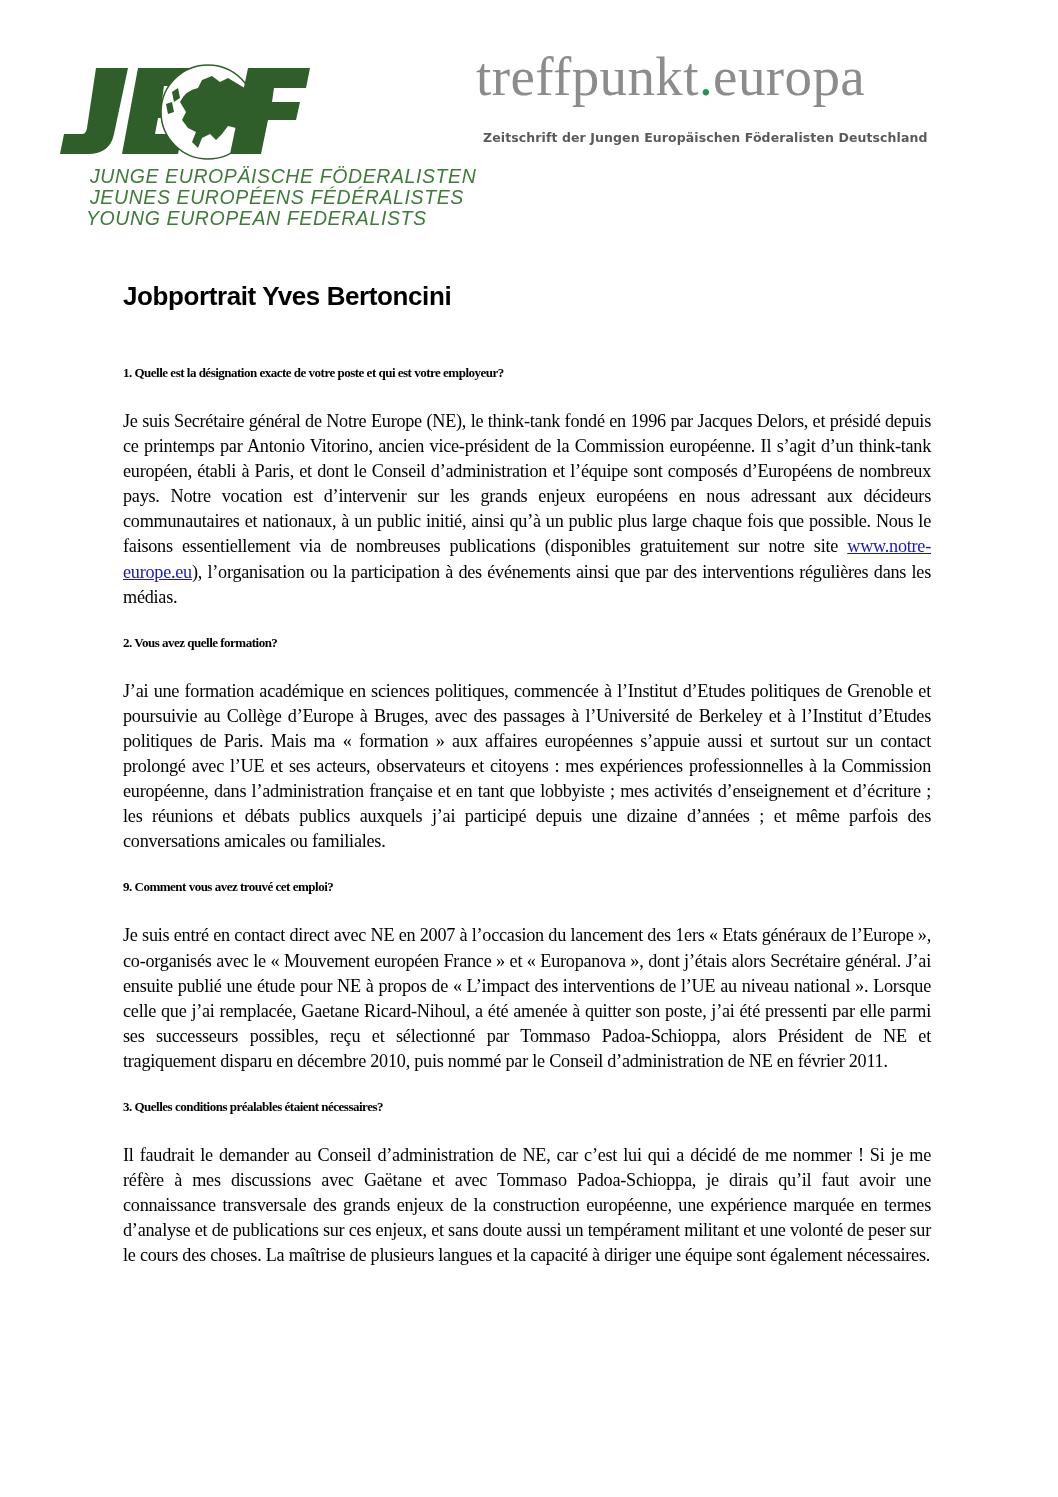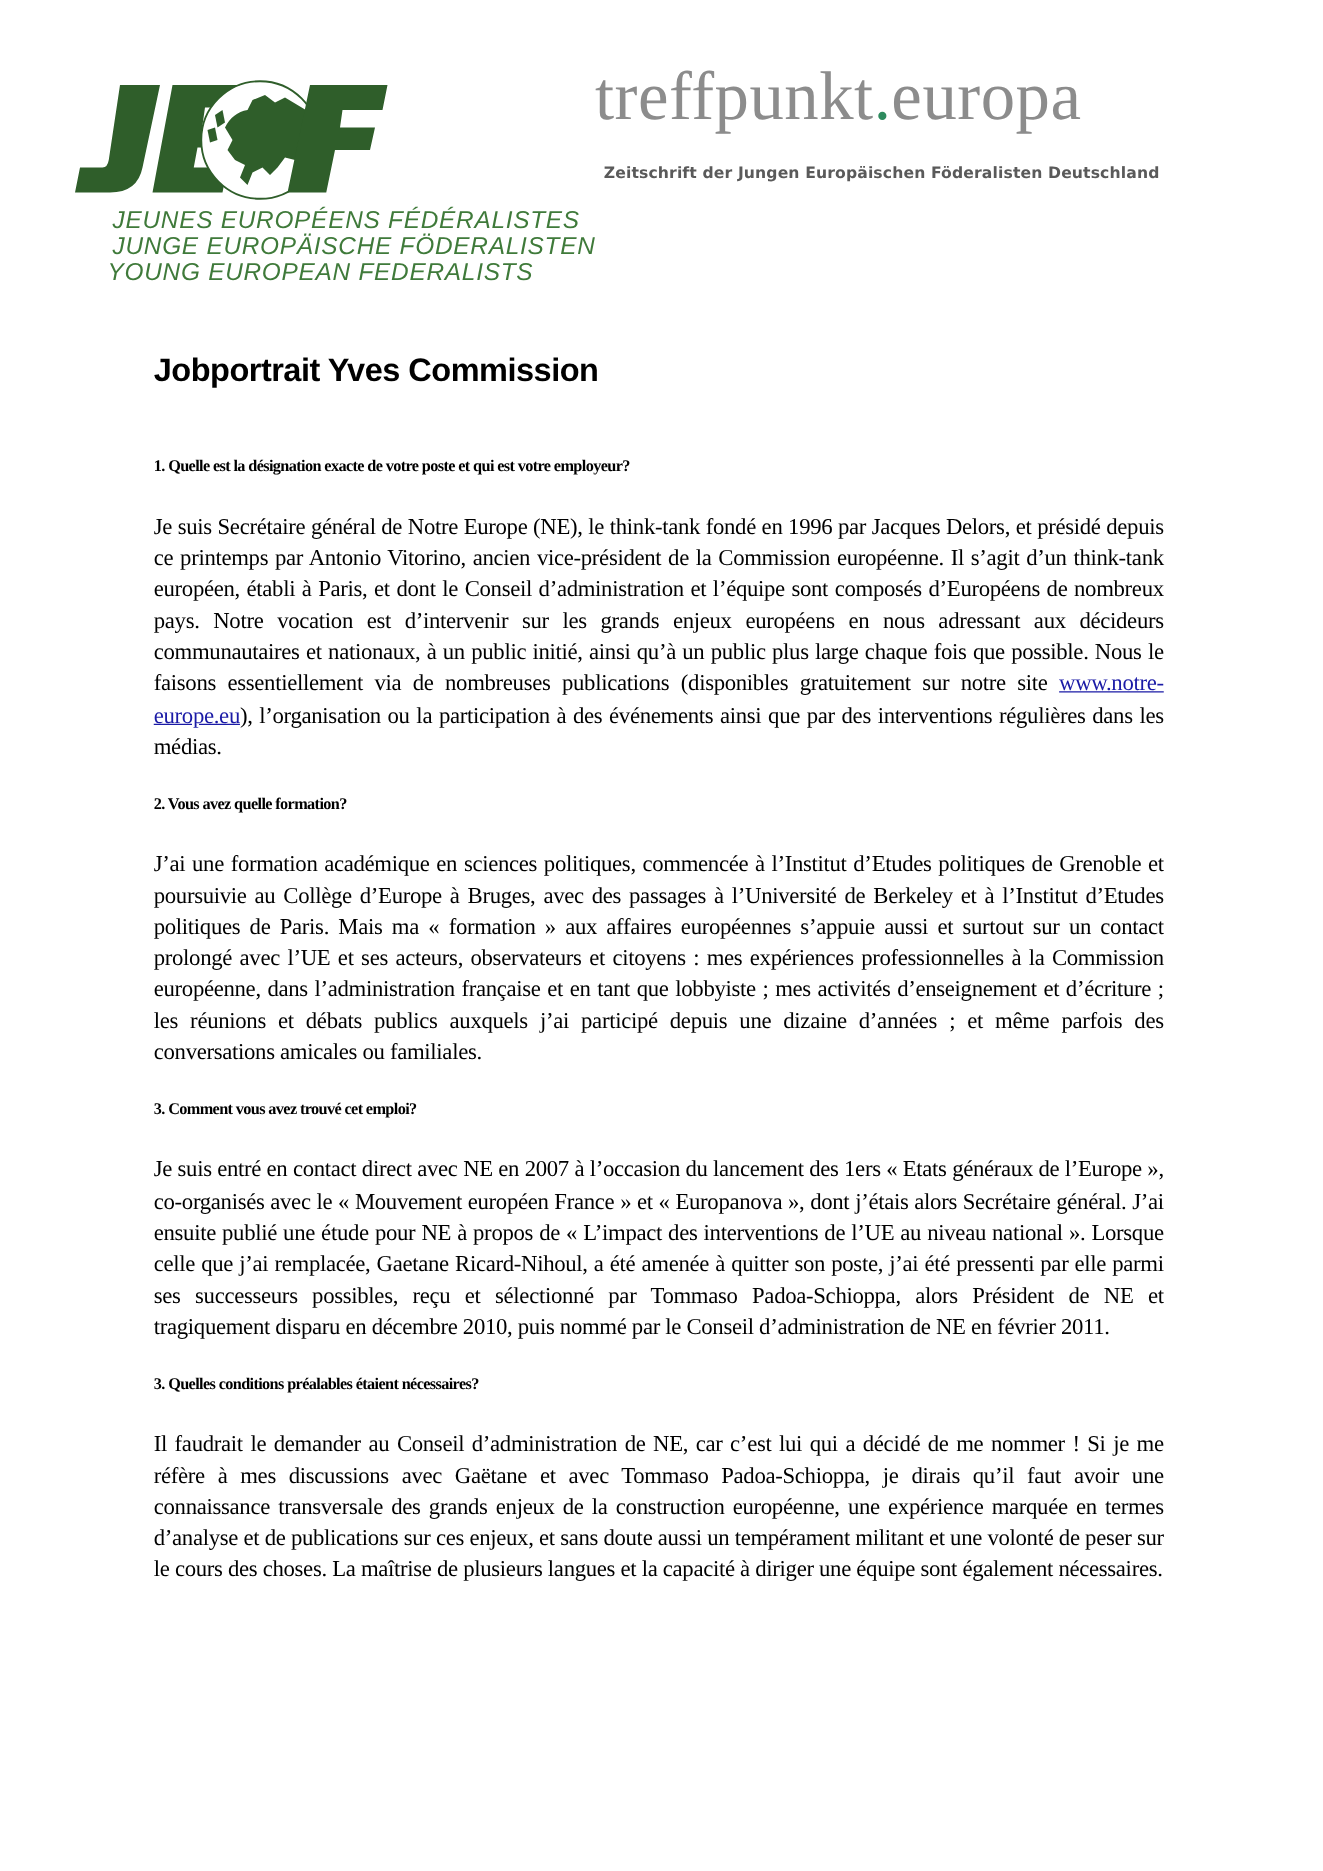--- a/index.html
+++ b/index.html
@@ -124,45 +124,45 @@
     <g>
       <circle cx="156" cy="50" r="47" fill="#ffffff" stroke="#2f5e2a" stroke-width="1.5"></circle>
       <path d="M128 40 Q134 28 146 26 L150 18 L160 14 L168 20 L176 16 L186 22 L196 28 L200 40 L198 54 L190 58 L184 66 L176 64 L170 72 L164 78 L158 72 L150 76 L146 86 L140 80 L144 70 L136 66 L130 58 L134 50 Z" fill="#2f5e2a"></path>
       <path d="M120 30 L126 26 L128 36 L122 40 Z" fill="#2f5e2a"></path>
       <path d="M114 42 L120 40 L122 50 L116 52 Z" fill="#2f5e2a"></path>
     </g>
 
     <path d="M196 6 L258 6 L254 26 L222 26 L220 40 L248 40 L244 58 L216 58 L209 92 L178 92 Z" fill="#2f5e2a"></path>
   </svg>
   <div class="jef-tagline">
+    <div>JUNGE EUROPÄISCHE FÖDERALISTEN</div>
     <div>JEUNES EUROPÉENS FÉDÉRALISTES</div>
-    <div>JUNGE EUROPÄISCHE FÖDERALISTEN</div>
     <div class="l3">YOUNG EUROPEAN FEDERALISTS</div>
   </div>
 </div>
 
 <div class="tp-brand"><span>treffpunkt</span><span class="tp-dot">.</span><span>europa</span></div>
 <div class="tp-sub">Zeitschrift der Jungen Europäischen Föderalisten Deutschland</div>
 
-<h1 class="doc-title" style="margin:0;">Jobportrait Yves Commission</h1>
+<h1 class="doc-title" style="margin:0;">Jobportrait Yves Bertoncini</h1>
 
 <div class="content">
 
   <section>
     <div class="question">1. Quelle est la désignation exacte de votre poste et qui est votre employeur?</div>
     <p class="answer"><span>Je suis Secrétaire général de Notre Europe (NE), le think-tank fondé en 1996 par Jacques Delors, et présidé depuis ce printemps par Antonio Vitorino, ancien vice-président de la Commission européenne. Il s’agit d’un think-tank européen, établi à Paris, et dont le Conseil d’administration et l’équipe sont composés d’Européens de nombreux pays. Notre vocation est d’intervenir sur les grands enjeux européens en nous adressant aux décideurs communautaires et nationaux, à un public initié, ainsi qu’à un public plus large chaque fois que possible. Nous le faisons essentiellement via de nombreuses publications (disponibles gratuitement sur notre site </span><a href="#">www.notre-europe.eu</a><span>), l’organisation ou la participation à des événements ainsi que par des interventions régulières dans les médias.</span></p>
   </section>
 
   <section>
     <div class="question">2. Vous avez quelle formation?</div>
     <p class="answer">J’ai une formation académique en sciences politiques, commencée à l’Institut d’Etudes politiques de Grenoble et poursuivie au Collège d’Europe à Bruges, avec des passages à l’Université de Berkeley et à l’Institut d’Etudes politiques de Paris.  Mais ma « formation » aux affaires européennes s’appuie aussi et surtout sur un contact prolongé avec l’UE et ses acteurs, observateurs et citoyens : mes expériences professionnelles à la Commission européenne, dans l’administration française et en tant que lobbyiste ; mes activités d’enseignement et d’écriture ; les réunions et débats publics auxquels j’ai participé depuis une dizaine d’années ; et même parfois des conversations amicales ou familiales.</p>
   </section>
 
   <section>
-    <div class="question">3. Comment vous avez trouvé cet emploi?</div>
+    <div class="question">9. Comment vous avez trouvé cet emploi?</div>
     <p class="answer">Je suis entré en contact direct avec NE en 2007 à l’occasion du lancement des 1ers « Etats généraux de l’Europe », co-organisés avec le « Mouvement européen France » et « Europanova », dont j’étais alors Secrétaire général. J’ai ensuite publié une étude pour NE à propos de « L’impact des interventions de l’UE au niveau national ». Lorsque celle que j’ai remplacée, Gaetane Ricard-Nihoul, a été amenée à quitter son poste, j’ai été pressenti par elle parmi ses successeurs possibles, reçu et sélectionné par Tommaso Padoa-Schioppa, alors Président de NE et tragiquement disparu en décembre 2010, puis nommé par le Conseil d’administration de NE en février 2011.</p>
   </section>
 
   <section>
     <div class="question">3. Quelles conditions préalables étaient nécessaires?</div>
     <p class="answer">Il faudrait le demander au Conseil d’administration de NE, car c’est lui qui a décidé de me nommer ! Si je me réfère à mes discussions avec Gaëtane et avec Tommaso Padoa-Schioppa, je dirais qu’il faut avoir une connaissance transversale des grands enjeux de la construction européenne, une expérience marquée en termes d’analyse et de publications sur ces enjeux, et sans doute aussi un tempérament militant et une volonté de peser sur le cours des choses. La maîtrise de plusieurs langues et la capacité à diriger une équipe sont également nécessaires.</p>
   </section>
 
 </div>
 

